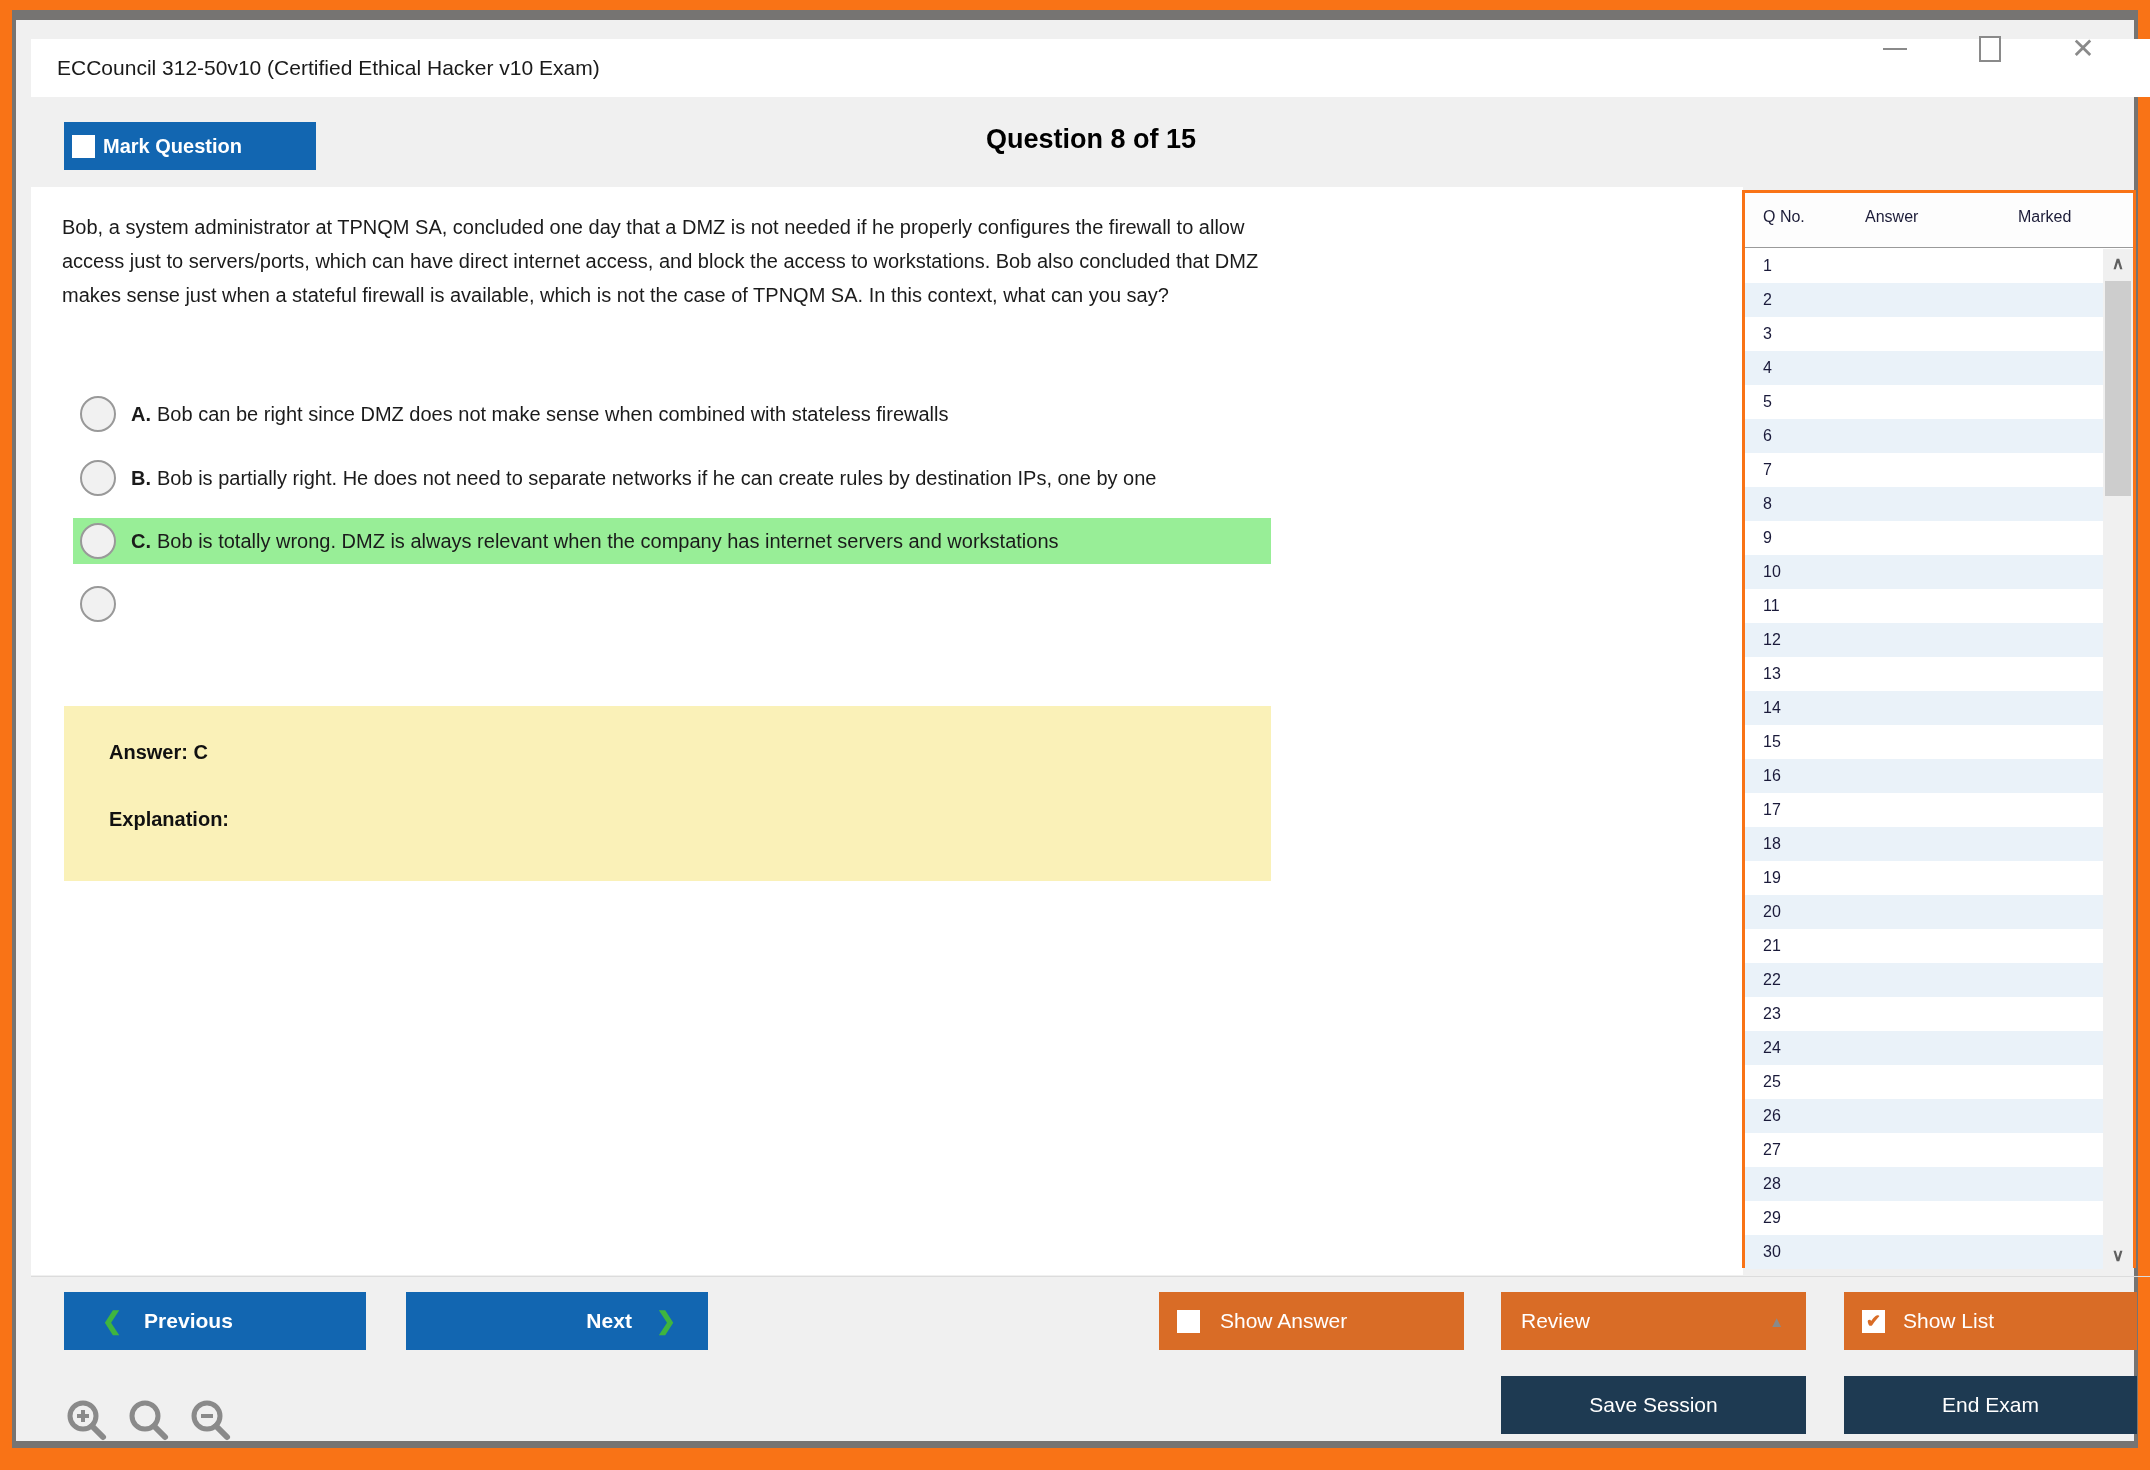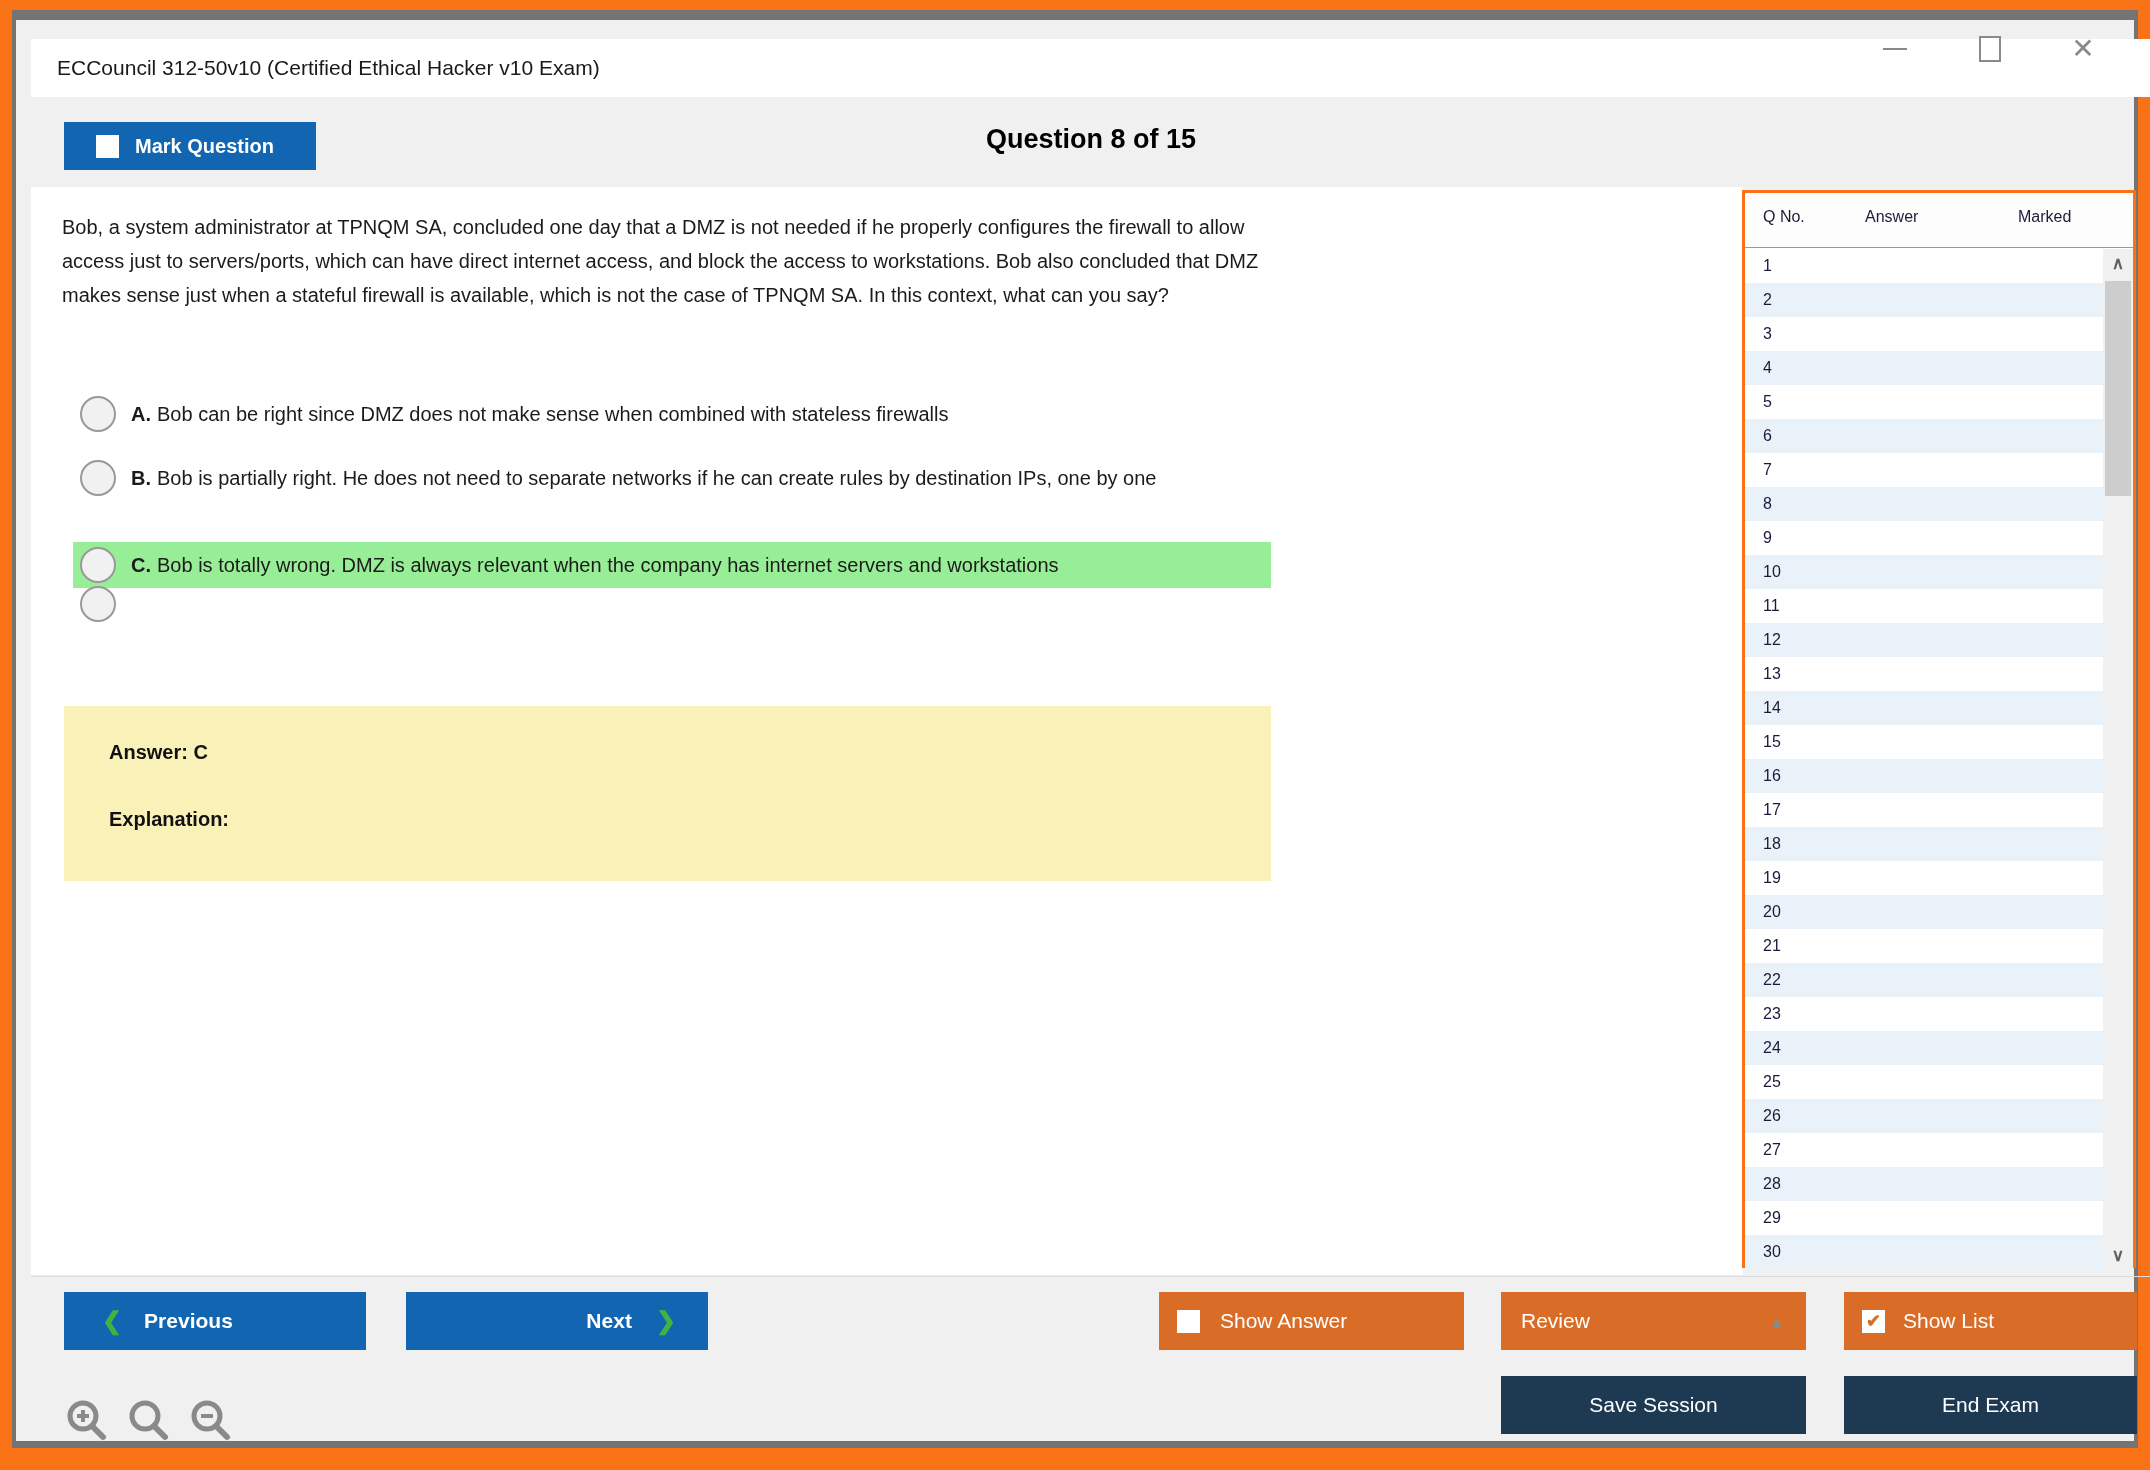--- a/index.html
+++ b/index.html
@@ -16,34 +16,34 @@
   .titlebar .title { position:absolute; left:26px; top:0; height:58px; line-height:58px;
                      font-size:21px; color:#1a1a1a; }
   .winbtn { position:absolute; top:9px; width:44px; height:40px; display:flex; align-items:center; justify-content:center; cursor:default; }
   .win-min  { left:1857px; } .win-max { left:1952px; } .win-close { left:2045px; }
   .ico-min  { width:24px; height:2px; background:#8a8a8a; }
   .ico-max  { width:22px; height:26px; border:2px solid #8a8a8a; background:#fff; }
   .ico-close{ font-size:28px; color:#8a8a8a; line-height:1; }
 
   
   .mark-btn { position:absolute; left:48px; top:102px; width:252px; height:48px; background:#1266b1;
-              display:flex; align-items:center; padding-left:32px; gap:16px; cursor:pointer; }
+              display:flex; align-items:center; padding-left:8px; gap:8px; cursor:pointer; }
   .cb { width:23px; height:23px; background:#ffffff; display:flex; align-items:center; justify-content:center; }
   .cb .tick { font-size:18px; font-weight:bold; color:#d96c26; line-height:1; }
   .mark-btn .lbl { color:#ffffff; font-weight:bold; font-size:20px; }
   .qcounter { position:absolute; left:15px; top:104px; width:2120px; text-align:center;
               font-size:27px; font-weight:bold; color:#000; }
 
   
   .content { position:absolute; left:15px; top:167px; width:1712px; height:1088px; background:#ffffff; }
   .qtext { position:absolute; left:31px; top:23px; width:1218px; font-size:20px; line-height:34px; color:#1b1b1b; }
 
   .options { position:absolute; left:0; top:0; width:100%; height:100%; }
   .option { position:absolute; left:42px; width:1198px; height:46px; cursor:pointer; }
-  .option.hl { background:#98ee97;margin-top:24px; }
+  .option.hl { background:#98ee97; }
   .radio { position:absolute; left:7px; top:5px; width:36px; height:36px; border-radius:50%;
            background:#f1f1f1; border:2px solid #999999; }
   .opt-text { position:absolute; left:58px; top:0; height:46px; line-height:46px; font-size:20px; color:#1b1b1b; white-space:nowrap; }
   .opt-text b { font-weight:bold; margin-right:6px; }
 
   .answer-box { position:absolute; left:33px; top:519px; width:1207px; height:175px; background:#faf1b8; }
   .answer-box .a1 { position:absolute; left:45px; top:35px;  font-size:20px; font-weight:bold; color:#111; }
   .answer-box .a2 { position:absolute; left:45px; top:102px; font-size:20px; font-weight:bold; color:#111; }
 
   

